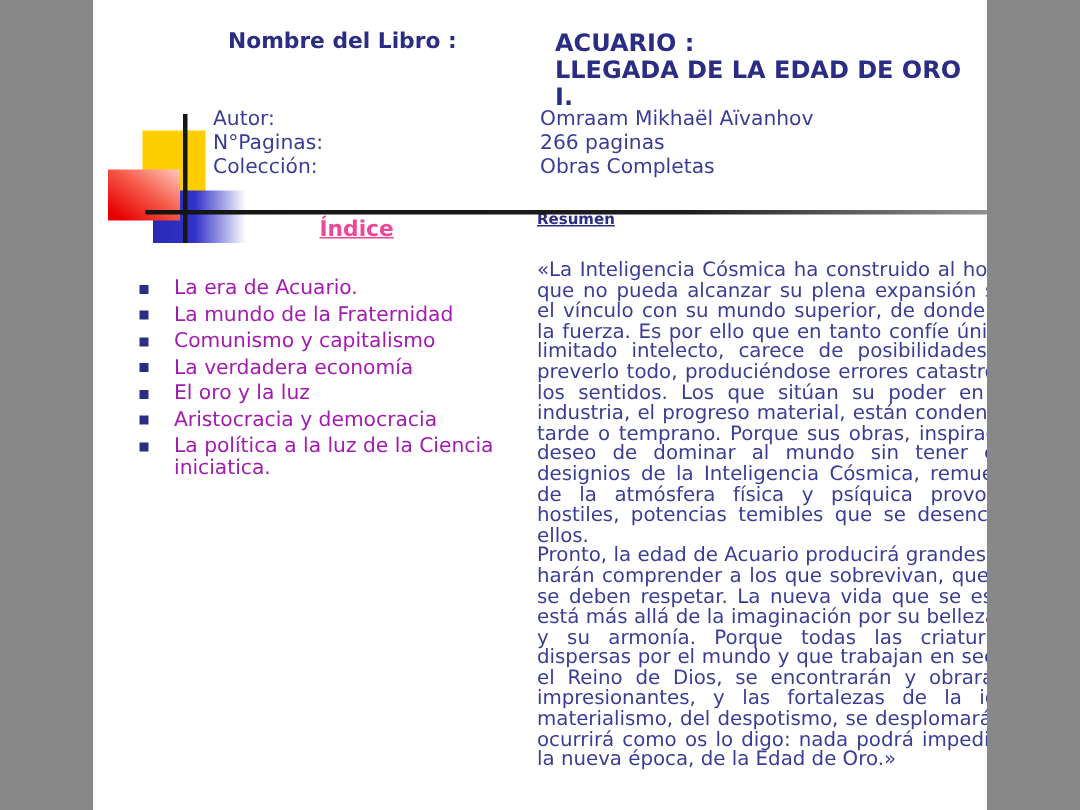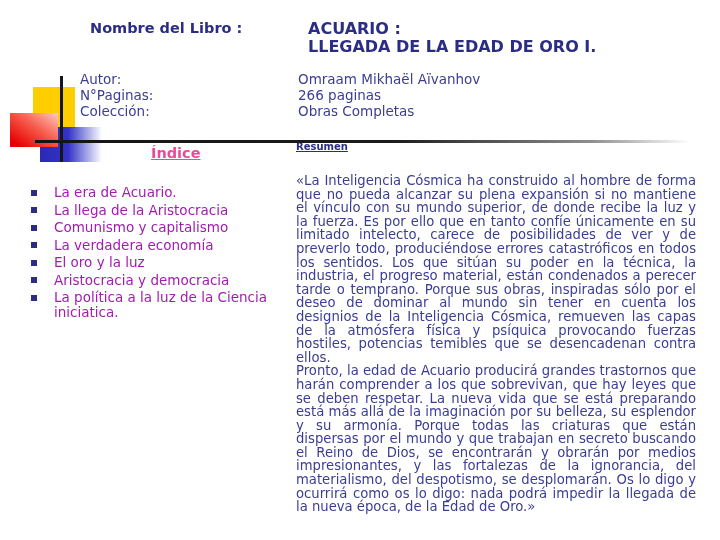--- a/index.html
+++ b/index.html
@@ -1,18 +1,18 @@
 <!DOCTYPE html>
 <html><head>
 <meta charset="utf-8">
 <style>
   html,body{margin:0;padding:0;background:#888;}
   .slide{
     position:relative;
-    width:720px;height:540px;
+    width:596px;height:540px;
     background:#ffffff;
     overflow:hidden;
     font-family:"DejaVu Sans","Liberation Sans",sans-serif;
     color:#3b3d95;
     margin:0 auto;
   }
   
   .sq{position:absolute;}
   .sq.yellow{left:33px;top:87px;width:42px;height:41px;background:#ffce00;z-index:1;}
   .sq.blue{left:40px;top:127px;width:62px;height:35px;
@@ -71,21 +71,21 @@
     <div>N°Paginas:</div>
     <div>266 paginas</div>
     <div>Colección:</div>
     <div>Obras Completas</div>
   </div>
 
   <div class="index-heading">Índice</div>
 
   <ul class="index-list">
     <li><span class="bullet"></span><span>La era de Acuario.</span></li>
-    <li><span class="bullet"></span><span>La llega de la Aristocracia</span></li>
+    <li><span class="bullet"></span><span>La mundo de la Fraternidad</span></li>
     <li><span class="bullet"></span><span>Comunismo y capitalismo</span></li>
     <li><span class="bullet"></span><span>La verdadera economía</span></li>
     <li><span class="bullet"></span><span>El oro y la luz</span></li>
     <li><span class="bullet"></span><span>Aristocracia y democracia</span></li>
     <li><span class="bullet"></span><span>La política a la luz de la Ciencia iniciatica.</span></li>
   </ul>
 
   <div class="summary-heading">Resumen</div>
 
   <div class="summary-text">

